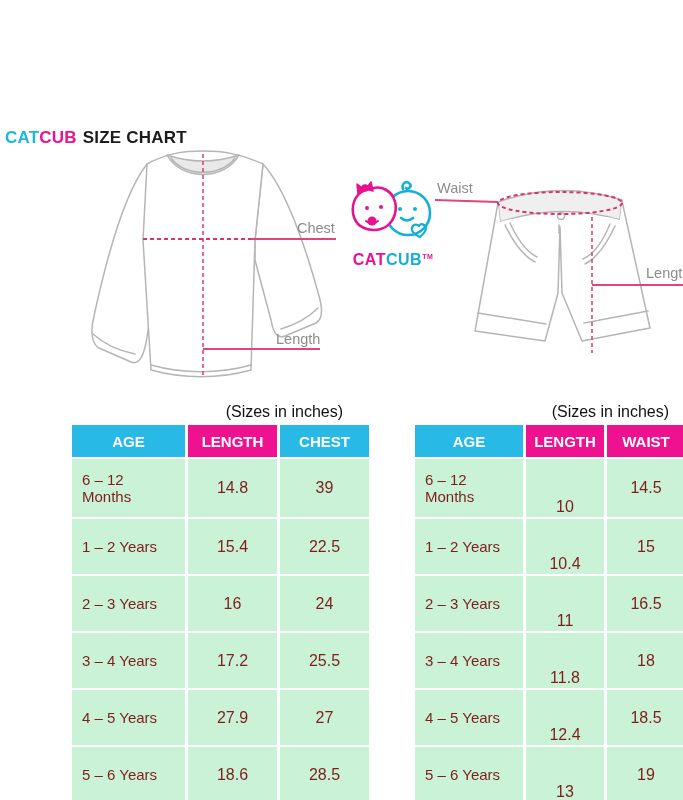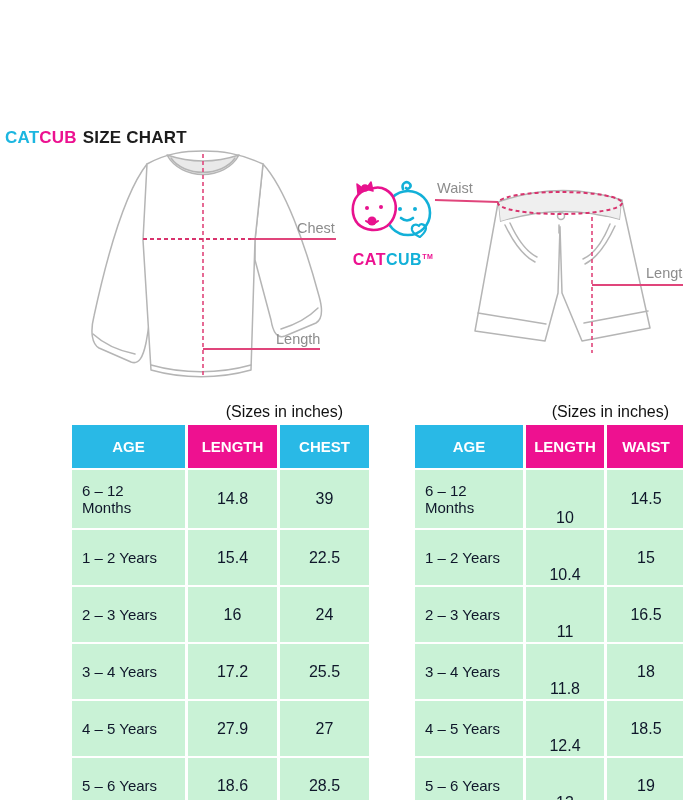--- a/index.html
+++ b/index.html
@@ -44,27 +44,27 @@
   #right-table-block{left:415px;top:403px;width:258px;}
   .units-note{
     text-align:right;font-size:16px;color:#111;
     margin:0 14px 2px 0;white-space:nowrap;
   }
   #right-table-block .units-note{margin-right:4px;}
   table.size-table{border-collapse:separate;border-spacing:3px 2px;table-layout:fixed;}
   #left-table-block table{width:291px;margin-left:-3px;}
   #right-table-block table{width:264px;margin-left:-3px;}
   .size-table th{
-    color:#fff;font-size:15px;font-weight:bold;height:43px;
+    color:#fff;font-size:15px;font-weight:bold;height:32px;
     text-align:center;padding:0;
   }
   .size-table th.h-cyan{background:#29b9e6;}
   .size-table th.h-magenta{background:#ee1190;}
   .size-table td{
-    background:#c9f2d6;color:#0f172a;font-size:16px;
+    background:#c9f2d6;color:#7f1d1d;font-size:16px;
     height:31px;text-align:center;padding:12px;
   }
   .size-table td.age{text-align:left;padding-left:10px;font-size:15px;}
   .size-table td.low{vertical-align:bottom;padding-bottom:1px;margin-left:8px;}
   .footer-strip{background:#c9f2d6;height:7px;margin:0 0 0 0;}
   #left-table-block .footer-strip{width:285px;}
   #right-table-block .footer-strip{width:258px;}
 
   
   #left-table-block col.c-age{width:113px;}

